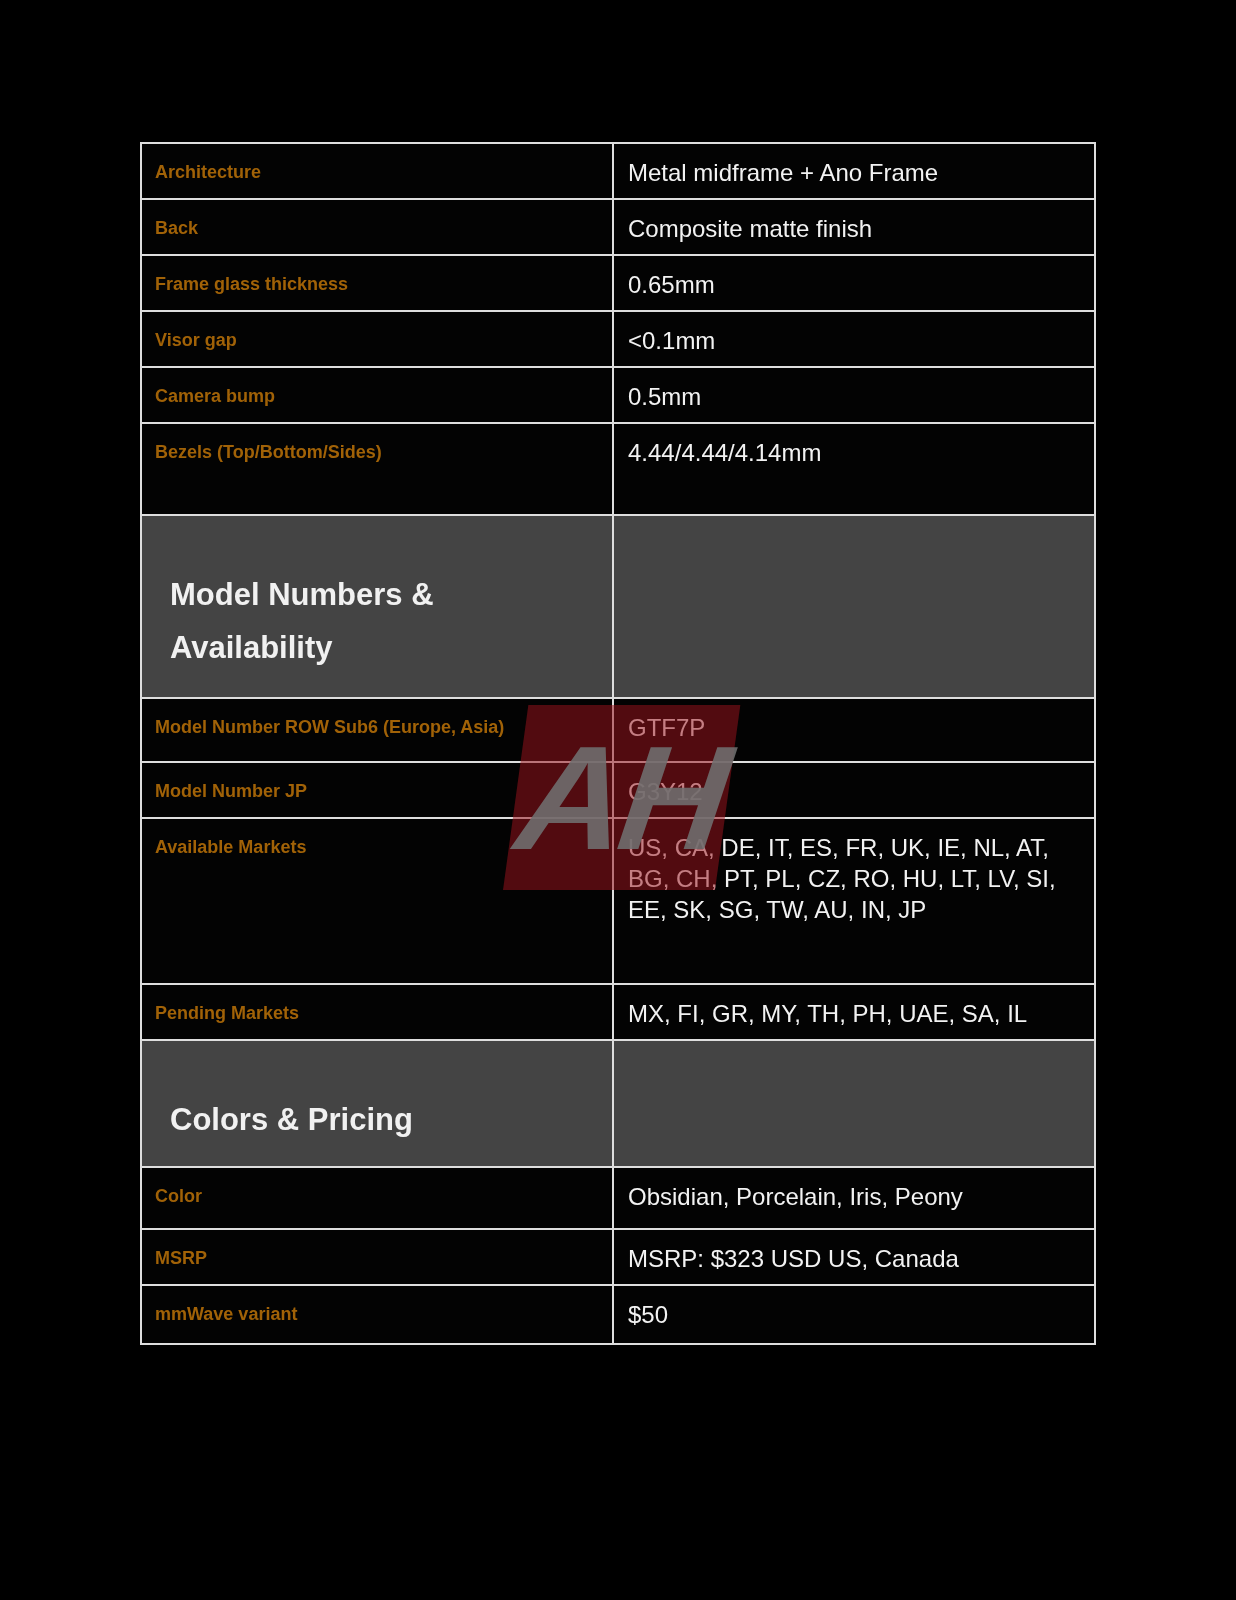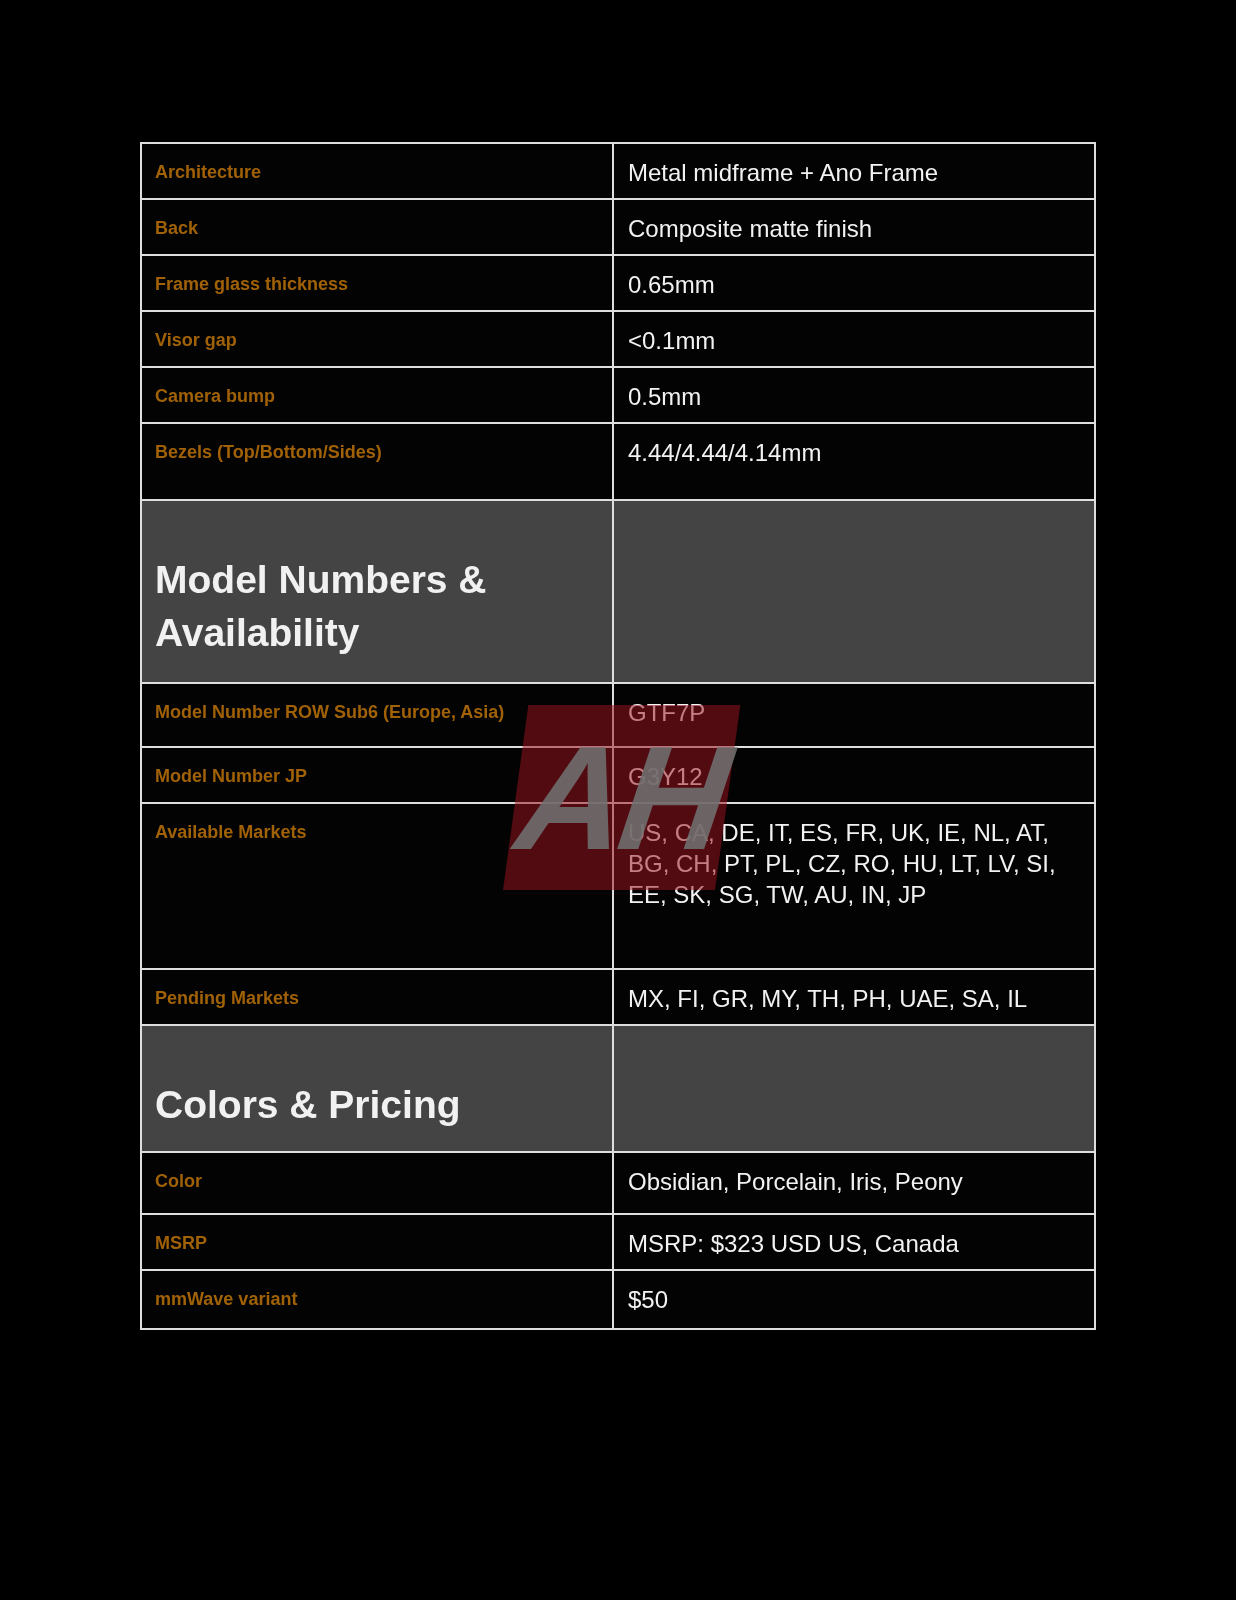--- a/index.html
+++ b/index.html
@@ -25,29 +25,29 @@
     width:415px;
     border-right:2px solid #dedede;
     color:#a16207;font-weight:bold;font-size:18px;line-height:29px;
     padding:14px 42px 10px 13px;
   }
   .value{
     color:#f2f2f2;font-size:24px;line-height:31px;
     padding:13px 16px 10px 14px;
   }
   
-  .rh55{height:55px}.rh53{height:53px}.rh77{height:77px}
+  .rh55{height:55px}.rh53{height:53px}.rh77{height:92px}
   .rh183{height:183px}.rh82{height:82px}.rh80{height:64px}
   .rh50{height:50px}.rh137{height:166px}.rh56{height:56px}
   .rh133{height:97px}.rh58{height:62px}.rh49{height:49px}.rh57{height:57px}
   
   .section .cell{background:#444444;}
   .section .label.section-title{
-    font-size:39px;line-height:53px;color:#f1f1f1;
-    padding:52px 42px 20px 13px;
+    font-size:31px;line-height:53px;color:#f1f1f1;
+    padding:52px 42px 20px 28px;
   }
   
   .watermark{
     position:absolute;left:503px;top:705px;width:212px;height:185px;
     transform:skewX(-7.8deg);transform-origin:0 100%;
     background:rgba(155,20,28,0.52);
     z-index:5;pointer-events:none;
     display:flex;align-items:center;justify-content:center;
   }
   .wm-text{

